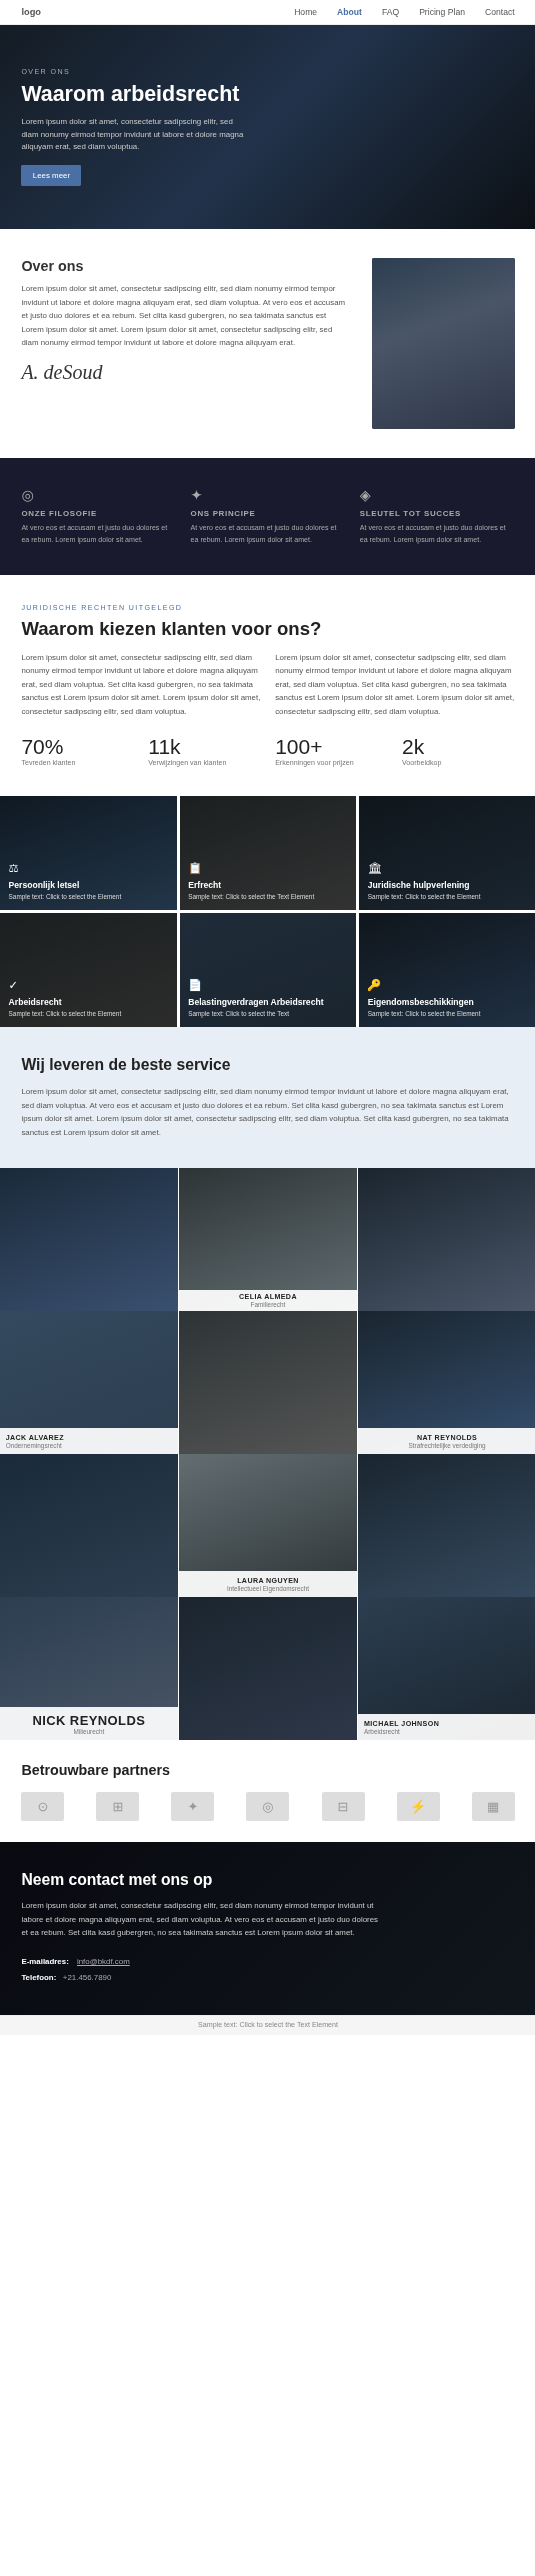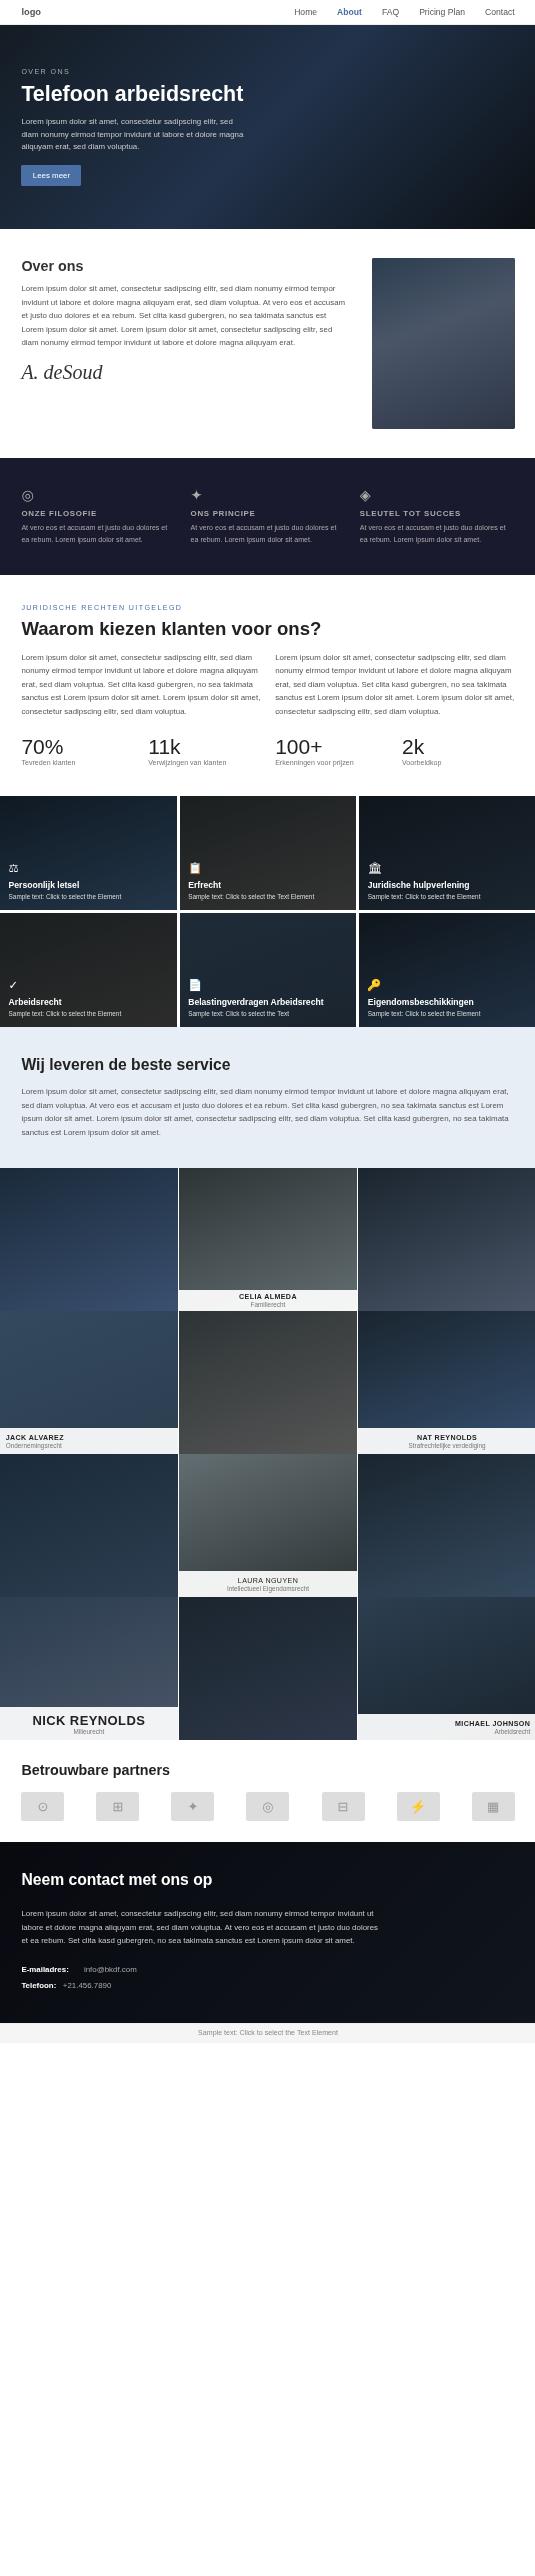--- a/index.html
+++ b/index.html
@@ -104,21 +104,21 @@
       display: flex; align-items: center; justify-content: center;
       font-size: 5.7px; color: #888; text-align: center;
     }
 
     
     .contact-section {
       background: linear-gradient(rgba(0,0,0,0.65), rgba(0,0,0,0.65)),
                   linear-gradient(135deg, #1a1a2e, #2c3e50);
       color: #fff; padding: 29px 21.4px;
     }
-    .contact-section h2 { font-size: 15.7px; margin-bottom: 18px; }
+    .contact-section h2 { font-size: 15.7px; margin-bottom: 10px; }
     .contact-section p { font-size: 7.9px; line-height: 1.7; color: #ccc; margin-bottom: 14.3px; max-width: 357px; }
     .contact-info { font-size: 7.9px; line-height: 2; }
     .contact-label { font-weight: bold; color: #fff; }
     .contact-val { color: #aaa; }
 
     
     .bottom-sample {
       background: #f5f5f5; padding: 5.7px 21.4px; text-align: center;
       font-size: 7.1px; color: #888; border-top: 0.7px solid #eee;
     }
@@ -132,21 +132,21 @@
     <a href="#" style="text-decoration:none;color:#555;font-size:8.6px;">Home</a>
     <a href="#" style="text-decoration:none;color:#4a6fa5;font-size:8.6px;font-weight:bold;">About</a>
     <a href="#" style="text-decoration:none;color:#555;font-size:8.6px;">FAQ</a>
     <a href="#" style="text-decoration:none;color:#555;font-size:8.6px;">Pricing Plan</a>
     <a href="#" style="text-decoration:none;color:#555;font-size:8.6px;">Contact</a>
   </div>
 </nav>
 
 <section class="hero">
   <div style="font-size:7.1px;letter-spacing:1.4px;color:#aaa;margin-bottom:5.7px;text-transform:uppercase;">OVER ONS</div>
-  <h1 style="font-size:21.4px;font-weight:bold;margin-bottom:8.6px;line-height:1.2;color:#fff;">Telefoon arbeidsrecht</h1>
+  <h1 style="font-size:21.4px;font-weight:bold;margin-bottom:8.6px;line-height:1.2;color:#fff;">Waarom arbeidsrecht</h1>
   <p style="font-size:7.9px;color:#ccc;max-width:229px;line-height:1.6;margin-bottom:11.4px;">Lorem ipsum dolor sit amet, consectetur sadipscing elitr, sed diam nonumy eirmod tempor invidunt ut labore et dolore magna aliquyam erat, sed diam voluptua.</p>
   <button class="hero-btn">Lees meer</button>
 </section>
 
 <section class="over-ons">
   <div class="over-ons-text">
     <h2>Over ons</h2>
     <p>Lorem ipsum dolor sit amet, consectetur sadipscing elitr, sed diam nonumy eirmod tempor invidunt ut labore et dolore magna aliquyam erat, sed diam voluptua. At vero eos et accusam et justo duo dolores et ea rebum. Set clita kasd gubergren, no sea takimata sanctus est Lorem ipsum dolor sit amet. Lorem ipsum dolor sit amet, consectetur sadipscing elitr, sed diam nonumy eirmod tempor invidunt ut labore et dolore magna aliquyam erat.</p>
     <div class="signature">A. deSoud</div>
   </div>
@@ -290,39 +290,39 @@
         <div style="font-size:6.4px;color:#777;">Strafrechtelijke verdediging</div>
       </div>
     </div>
   </div>
 
   <div style="display:grid;grid-template-columns:1fr 1fr 1fr;gap:1.4px;">
     <div style="height:143px;background:linear-gradient(160deg,#1a2a3a,#2c3e50);"></div>
     <div style="position:relative;height:143px;overflow:hidden;">
       <div style="width:100%;height:100%;background:linear-gradient(160deg,#636e72,#2d3436);"></div>
       <div style="position:absolute;bottom:0;left:0;right:0;background:rgba(255,255,255,0.93);padding:5.7px;text-align:center;">
-        <div style="font-size:7.1px;font-weight:normal;color:#222;text-transform:uppercase;letter-spacing:0.4px;text-align:center;">LAURA NGUYEN</div>
+        <div style="font-size:7.1px;font-weight:bold;color:#222;text-transform:uppercase;letter-spacing:0.4px;text-align:center;">LAURA NGUYEN</div>
         <div style="font-size:6.4px;color:#777;">Intellectueel Eigendomsrecht</div>
       </div>
     </div>
     <div style="height:143px;background:linear-gradient(160deg,#1a252f,#34495e);"></div>
   </div>
 
   <div style="display:grid;grid-template-columns:1fr 1fr 1fr;gap:1.4px;">
     <div style="position:relative;height:143px;overflow:hidden;">
       <div style="width:100%;height:100%;background:linear-gradient(160deg,#2c3e50,#4a5568);"></div>
       <div style="position:absolute;bottom:0;left:0;right:0;background:rgba(255,255,255,0.93);padding:5.7px;text-align:center;">
         <div style="font-size:13px;font-weight:bold;color:#222;text-transform:uppercase;letter-spacing:0.4px;text-align:center;">NICK REYNOLDS</div>
         <div style="font-size:6.4px;color:#777;">Milieurecht</div>
       </div>
     </div>
     <div style="height:143px;background:linear-gradient(160deg,#1a252f,#2d3748);"></div>
     <div style="position:relative;height:143px;overflow:hidden;">
       <div style="width:100%;height:100%;background:linear-gradient(160deg,#2c3e50,#1a252f);"></div>
-      <div style="position:absolute;bottom:0;left:0;right:0;background:rgba(255,255,255,0.93);padding:5.7px;text-align:right;">
+      <div style="position:absolute;bottom:0;left:0;right:0;background:rgba(255,255,255,0.93);padding:5.7px;text-align:left;">
         <div style="font-size:7.1px;font-weight:bold;color:#222;text-transform:uppercase;letter-spacing:0.4px;">MICHAEL JOHNSON</div>
         <div style="font-size:6.4px;color:#777;">Arbeidsrecht</div>
       </div>
     </div>
   </div>
 
 </section>
 
 <section class="partners">
   <h2>Betrouwbare partners</h2>
@@ -350,21 +350,21 @@
     </div>
   </div>
 </section>
 
 <section class="contact-section">
   <h2>Neem contact met ons op</h2>
   <p>Lorem ipsum dolor sit amet, consectetur sadipscing elitr, sed diam nonumy eirmod tempor invidunt ut labore et dolore magna aliquyam erat, sed diam voluptua. At vero eos et accusam et justo duo dolores et ea rebum. Set clita kasd gubergren, no sea takimata sanctus est Lorem ipsum dolor sit amet.</p>
   <div class="contact-info">
     <div>
       <span class="contact-label">E-mailadres:</span>
-      <span class="contact-val" style="margin-left:13px;">info@bkdf.com</span>
+      <span class="contact-val" style="margin-left:6px;text-decoration:underline;">info@bkdf.com</span>
     </div>
     <div>
       <span class="contact-label">Telefoon:</span>
       <span class="contact-val" style="margin-left:4.3px;">+21.456.7890</span>
     </div>
   </div>
 </section>
 
 <div class="bottom-sample">
   <span>Sample text: Click to select the Text Element</span>

